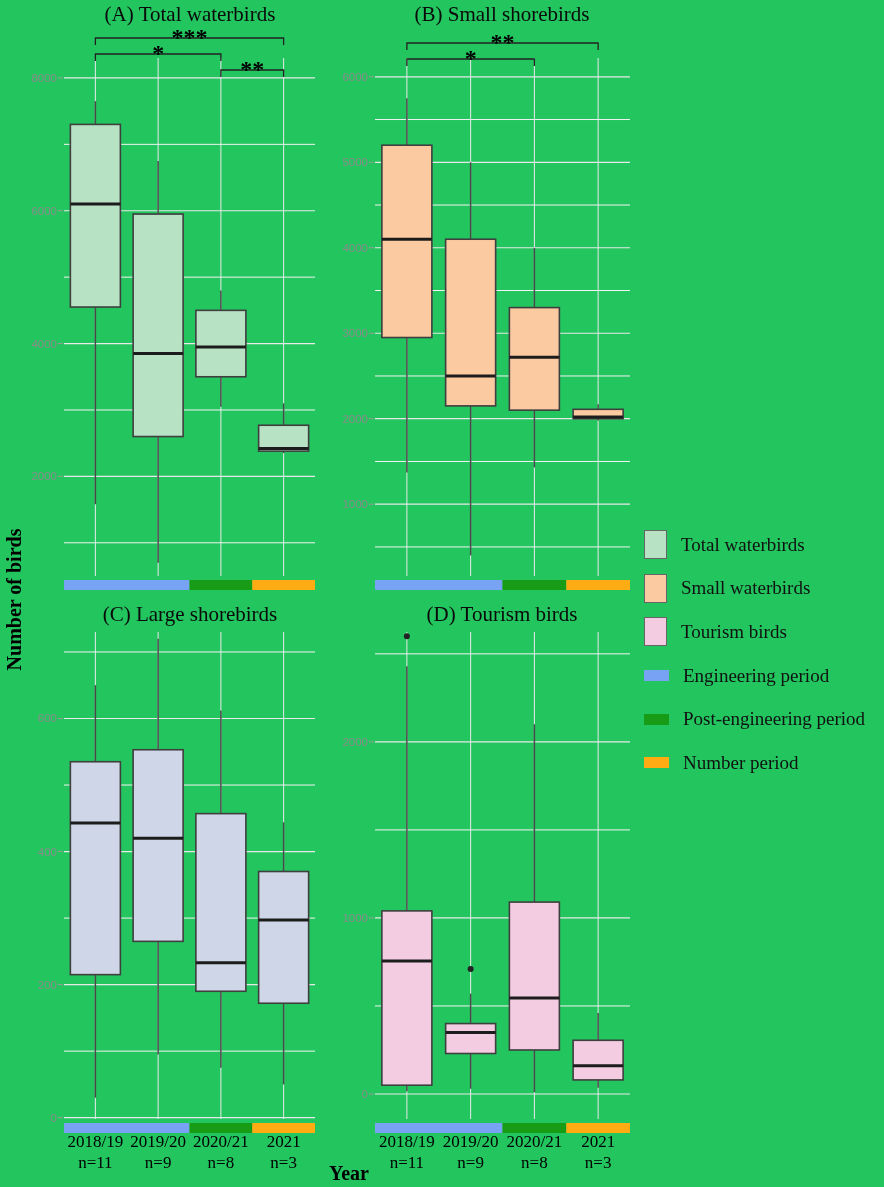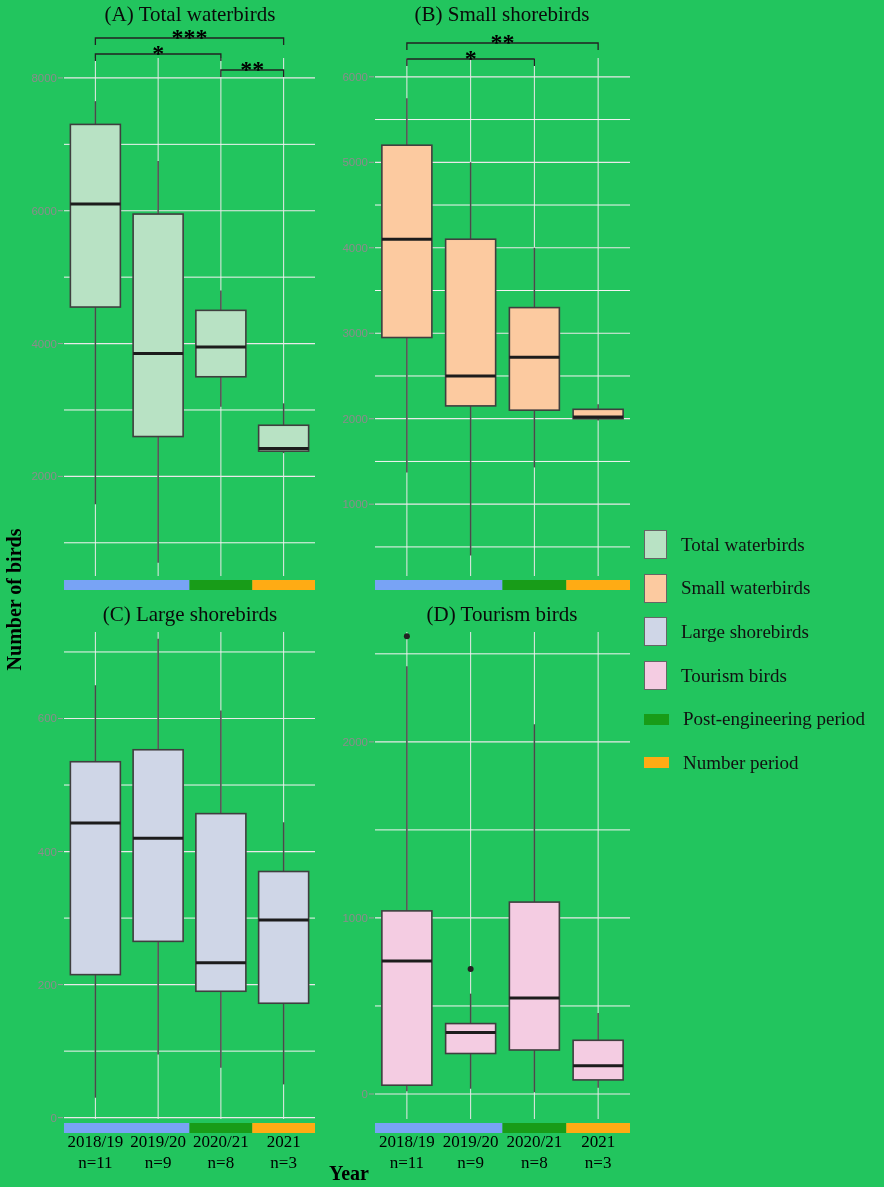--- a/index.html
+++ b/index.html
@@ -234,28 +234,28 @@
   <div class="legend">
     <div class="legend-item">
       <span class="swatch boxkey" style="background: rgb(184, 226, 196);"></span>
       <span class="legend-label">Total waterbirds</span>
     </div>
     <div class="legend-item">
       <span class="swatch boxkey" style="background: rgb(252, 202, 160);"></span>
       <span class="legend-label">Small waterbirds</span>
     </div>
     <div class="legend-item">
-      <span class="swatch boxkey" style="background: rgb(207, 214, 231);"></span>
-      <span class="legend-label">Large shorebirds</span>
-    </div>
-    <div class="legend-item">
       <span class="swatch boxkey" style="background: rgb(244, 204, 226);"></span>
       <span class="legend-label">Tourism birds</span>
     </div>
     <div class="legend-item">
+      <span class="swatch barkey" style="background: rgb(120, 163, 245);"></span>
+      <span class="legend-label">Engineering period</span>
+    </div>
+    <div class="legend-item">
       <span class="swatch barkey" style="background: rgb(24, 156, 24);"></span>
       <span class="legend-label">Post-engineering period</span>
     </div>
     <div class="legend-item">
       <span class="swatch barkey" style="background: rgb(255, 171, 20);"></span>
       <span class="legend-label">Number period</span>
     </div>
   </div>
 </div>
 

